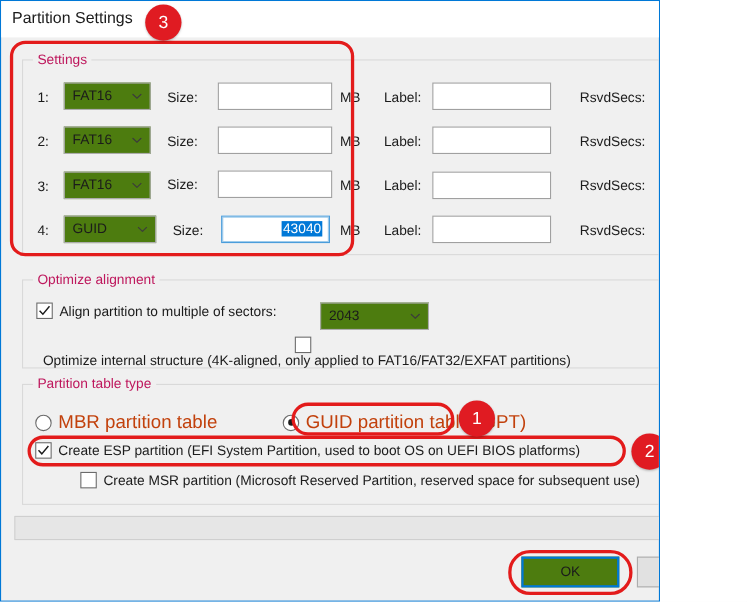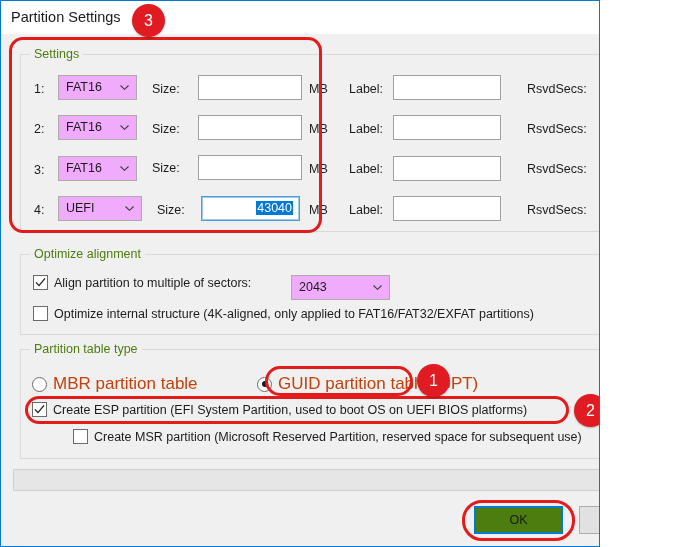--- a/index.html
+++ b/index.html
@@ -57,36 +57,36 @@
     box-sizing: border-box;
     background: transparent;
   }
   .group-title {
     position: absolute;
     top: -8px;
     left: 9px;
     background: #f0f0f0;
     padding: 0 4px;
     font-size: 12.5px;
-    color: #4d7c0f;
+    color: #be185d;
     white-space: nowrap;
   }
 
   
   .lbl {
     position: absolute;
     font-size: 12.5px;
     color: #1b1b1b;
     white-space: nowrap;
   }
 
   
   .combo {
     position: absolute;
-    background: #f0abfc;
+    background: #4d7c0f;
     border: 1px solid #acacac;
     box-sizing: border-box;
     height: 25px;
     cursor: pointer;
   }
   .combo .combo-text {
     position: absolute;
     left: 7px;
     top: 4px;
     font-size: 12.5px;
@@ -317,21 +317,21 @@
   <div class="tinput" style="left:392px; top:155px; width:108px;">
     <span class="val"></span>
   </div>
   <div class="lbl" style="left:526px; top:161px;">RsvdSecs:</div>
   <div class="tinput" style="left:601px; top:155px; width:54px;">
     <span class="val" style="left:0; right:0; text-align:center;">16</span>
   </div>
 
   <div class="lbl" style="left:33px; top:202px;">4:</div>
   <div class="combo" style="left:57px; top:195px; width:84px;">
-    <span class="combo-text">UEFI</span>
+    <span class="combo-text">GUID</span>
     <span class="chev">
       <svg width="9" height="5" viewBox="0 0 9 5">
           <path d="M0.5 0.5 L4.5 4.3 L8.5 0.5" fill="none" stroke="#3c3c3c" stroke-width="1.1"></path>
         </svg>
     </span>
   </div>
   <div class="lbl" style="left:156px; top:202px;">Size:</div>
   <div class="tinput focused" style="left:200px; top:195px; width:99px;">
     <span class="val"><span class="sel">43040</span></span>
   </div>
@@ -359,21 +359,21 @@
   </div>
   <div class="combo" style="left:290px; top:274px; width:99px;">
     <span class="combo-text">2043</span>
     <span class="chev">
       <svg width="9" height="5" viewBox="0 0 9 5">
           <path d="M0.5 0.5 L4.5 4.3 L8.5 0.5" fill="none" stroke="#3c3c3c" stroke-width="1.1"></path>
         </svg>
     </span>
   </div>
 
-  <div class="cbrow" style="left:32px; top:305px;">
+  <div class="cbrow" style="left:32px; top:305px;flex-direction:column;">
     <span class="cbox"></span>
     <span class="ctext">Optimize internal structure (4K-aligned, only applied to FAT16/FAT32/EXFAT partitions)</span>
   </div>
 
   <div class="groupbox" style="left:19px; top:348px; width:650px; height:110px;">
     <div class="group-title">Partition table type</div>
   </div>
 
   <div class="rbrow" style="left:31px; top:373px;">
     <span class="rbox"></span>

